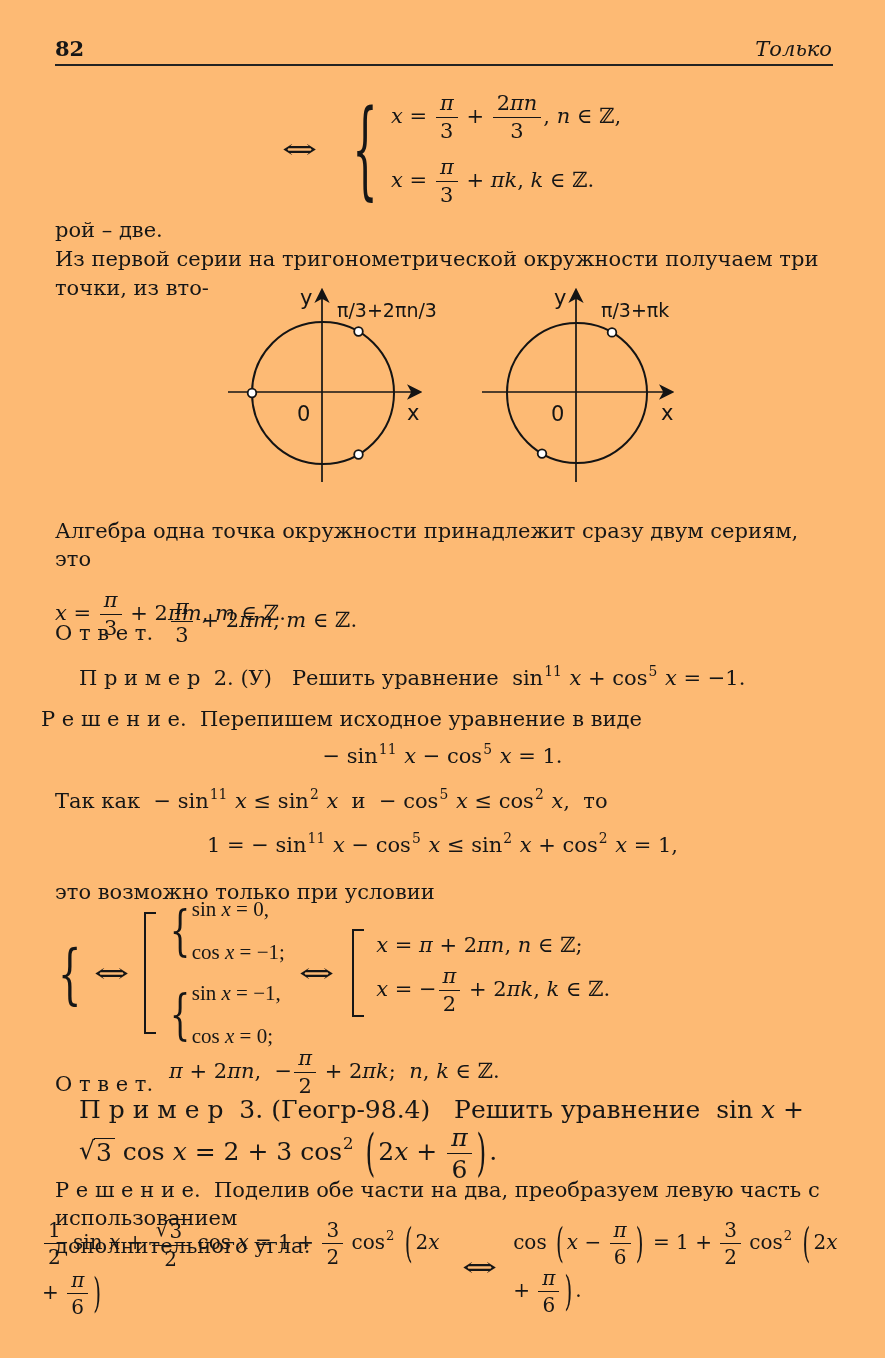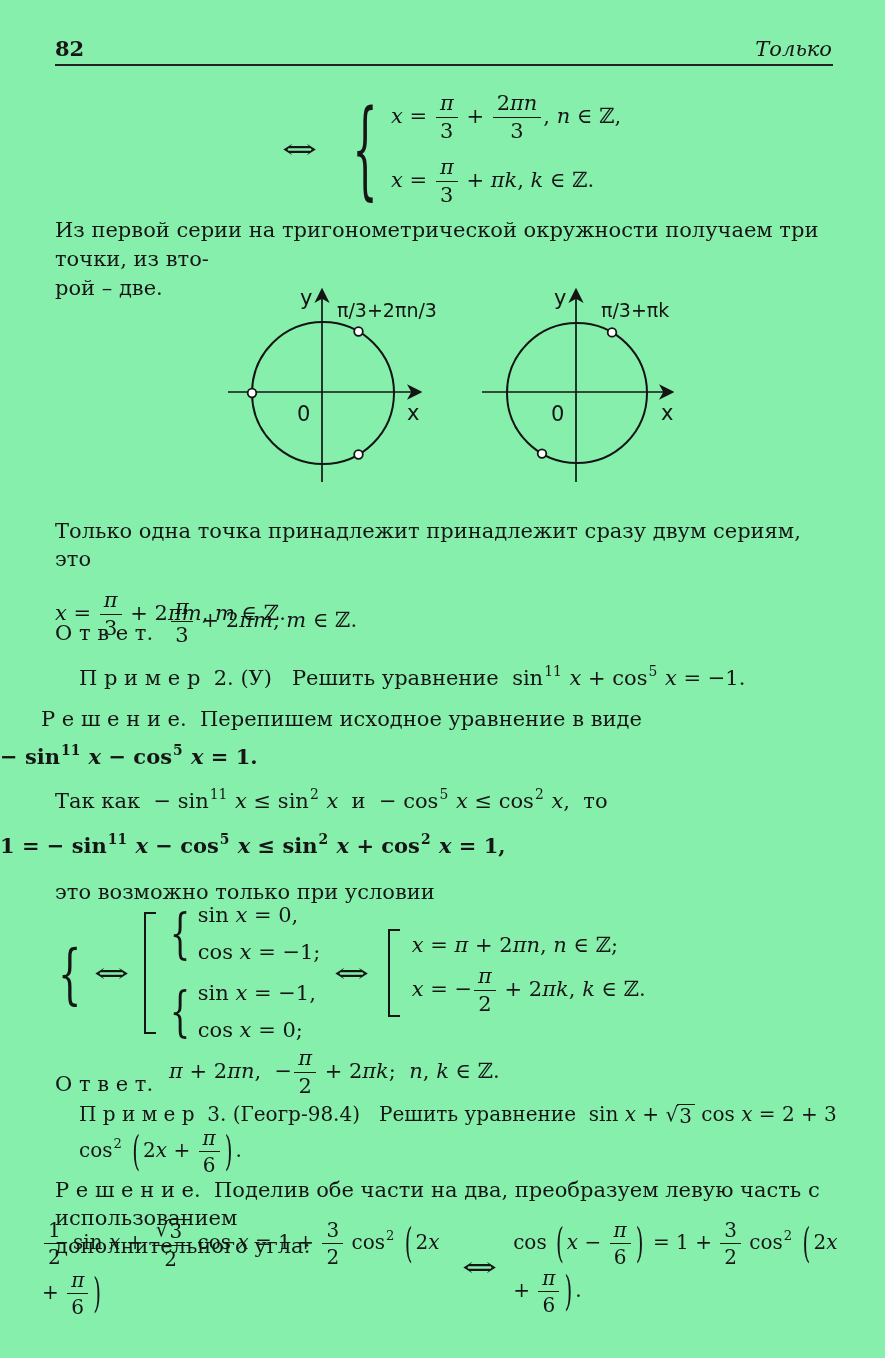--- a/index.html
+++ b/index.html
@@ -1,17 +1,17 @@
 <!DOCTYPE html>
 <html><head>
 <meta charset="utf-8">
 <style>
   html,body{margin:0;padding:0;background:#ffffff;}
   .page{
-    position:relative; width:885px; height:1358px; background:#86efac;
+    position:relative; width:885px; height:1358px; background:#fdba74;
     color:#161616; font-family:"DejaVu Serif","DejaVu Sans",serif;
     font-size:21px; overflow:hidden;
   }
   .abs{position:absolute;}
   .line{white-space:pre-wrap;}
   [data-math]{white-space:pre-wrap;}
 
   
   .hdr{top:36px;left:55px;right:53px;display:flex;justify-content:space-between;align-items:baseline;}
   .pagenum{font-weight:700;}
@@ -28,49 +28,49 @@
   .m-rad{line-height:1.05;}
   .m-arg{border-top:1.6px solid currentColor;margin-left:-1px;padding:1px 3px 0 2px;line-height:1.05;}
   .m-bigp{display:inline-block;transform:scaleY(2.05);transform-origin:center;margin:0 3px;font-weight:300;vertical-align:middle;line-height:1;}
   .arrow{display:inline-block;transform:scale(1.85,1.15);transform-origin:center;font-size:23px;line-height:1;}
   .cbrace{display:inline-block;line-height:1;transform:scale(var(--sx,1),var(--sy,1.4));transform-origin:center;font-weight:400;}
   .sqbr{align-self:stretch;width:10px;border:2.6px solid #161616;border-right:none;margin-right:12px;}
 
   
   .row{display:flex;align-items:center;}
   .col{display:flex;flex-direction:column;justify-content:center;}
-  .center{left:0;right:0;text-align:left;font-weight:bold;}
+  .center{left:0;right:0;text-align:center;}
 
   .intro{top:90px;left:290px;height:118px;}
   .intro .arrow{margin-right:40px;}
   .intro .col{gap:14px;margin-left:10px;}
 
   .para1{top:216px;left:55px;right:50px;line-height:29px;}
   .para2{top:517px;left:55px;right:50px;line-height:28px;}
   .para2 .mline{margin-top:16px;}
   .ansrow{left:55px;height:52px;}
   .ansrow .anslabel{margin-right:16px;margin-top:24px;}
   .a1{top:595px;}
   .a2{top:1046px;}
 
   .exhead{left:55px;right:38px;height:52px;display:flex;align-items:center;margin-left:24px;}
   .e2{top:652px;}
-  .e3{top:1112px;font-size:20px;}
+  .e3{top:1112px;font-size:25px;}
   .sol2{top:707px;left:41px;}
   .d2a{top:744px;}
   .since{top:789px;left:55px;}
   .d2b{top:833px;}
   .cond{top:880px;left:55px;}
 
   .bigrow{top:908px;left:55px;right:30px;height:130px;display:flex;align-items:center;}
   .bigrow .sysline{line-height:27px;}
   .bigrow .arrow1{margin:0 22px 0 18px;}
   .bigrow .arrow2{margin:0 26px 0 22px;}
   .subsys{display:flex;align-items:center;}
-  .subsys .col{gap:10px;margin-left:6px;}
+  .subsys .col{gap:16px;margin-left:0;font-family:Liberation Serif, serif;}
   .midcol{gap:14px;}
   .rightcol{gap:6px;}
 
   .sol3{top:1176px;left:55px;right:40px;line-height:28px;}
   .disp3{top:1234px;left:42px;right:26px;height:66px;display:flex;align-items:center;font-size:20px;}
   .disp3 .arrow{margin:0 24px;}
 
   
   .diag{top:278px;left:0;}
   .diag line, .diag circle.outline{stroke:#141414;fill:none;}
@@ -96,22 +96,22 @@
   <div class="abs row intro">
     <span class="arrow">⇔</span>
     <span class="cbrace" style="font-size:50px;--sx:.8;--sy:2.15;">{</span>
     <div class="col">
       <div class="mline" data-math="intro_equivalence.system.0"><i class="m-var">x</i> = <span class="m-frac"><span class="m-num"><i class="m-var">π</i></span><span class="m-den">3</span></span> + <span class="m-frac"><span class="m-num">2<i class="m-var">πn</i></span><span class="m-den">3</span></span>, <i class="m-var">n</i> ∈ ℤ,</div>
       <div class="mline" data-math="intro_equivalence.system.1"><i class="m-var">x</i> = <span class="m-frac"><span class="m-num"><i class="m-var">π</i></span><span class="m-den">3</span></span> + <i class="m-var">πk</i>, <i class="m-var">k</i> ∈ ℤ.</div>
     </div>
   </div>
 
   <div class="abs para1">
+    <div class="line">рой – две.</div>
     <div class="line">Из первой серии на тригонометрической окружности получаем три точки, из вто-</div>
-    <div class="line">рой – две.</div>
   </div>
 
   <svg class="abs diag" width="885" height="215" viewBox="0 0 885 215">
     <defs>
       <marker id="arr" viewBox="0 0 10 10" refX="8.5" refY="5" markerWidth="9" markerHeight="9" orient="auto-start-reverse">
         <path d="M0,0 L10,5 L0,10 L2.8,5 Z" fill="#141414"></path>
       </marker>
     </defs>
 
     <g>
@@ -138,21 +138,21 @@
       <text class="orig" x="551" y="143">0</text>
       <text class="axlab" x="661" y="142">x</text>
       <g>
           <circle cx="612.0" cy="54.4" r="4.3" class="pt"></circle>
           <circle cx="542.0" cy="175.6" r="4.3" class="pt"></circle>
         </g>
     </g>
   </svg>
 
   <div class="abs para2">
-    <div class="line">Только одна точка принадлежит принадлежит сразу двум сериям, это</div>
+    <div class="line">Алгебра одна точка окружности принадлежит сразу двум сериям, это</div>
     <div class="mline" data-math="paragraph_intersection.math"><i class="m-var">x</i> = <span class="m-frac"><span class="m-num"><i class="m-var">π</i></span><span class="m-den">3</span></span> + 2<i class="m-var">πm</i>, <i class="m-var">m</i> ∈ ℤ.</div>
   </div>
 
   <div class="abs row ansrow a1">
     <span class="anslabel">О т в е т.</span>
     <span data-math="answer1.math"><span class="m-frac"><span class="m-num"><i class="m-var">π</i></span><span class="m-den">3</span></span> + 2<i class="m-var">πm</i>, <i class="m-var">m</i> ∈ ℤ.</span>
   </div>
 
   <div class="abs exhead e2">
     <span data-math="example2.heading">П р и м е р  2. (У)   Решить уравнение  sin<span class="m-sup">11</span> <i class="m-var">x</i> + cos<span class="m-sup">5</span> <i class="m-var">x</i> = −1.</span>

